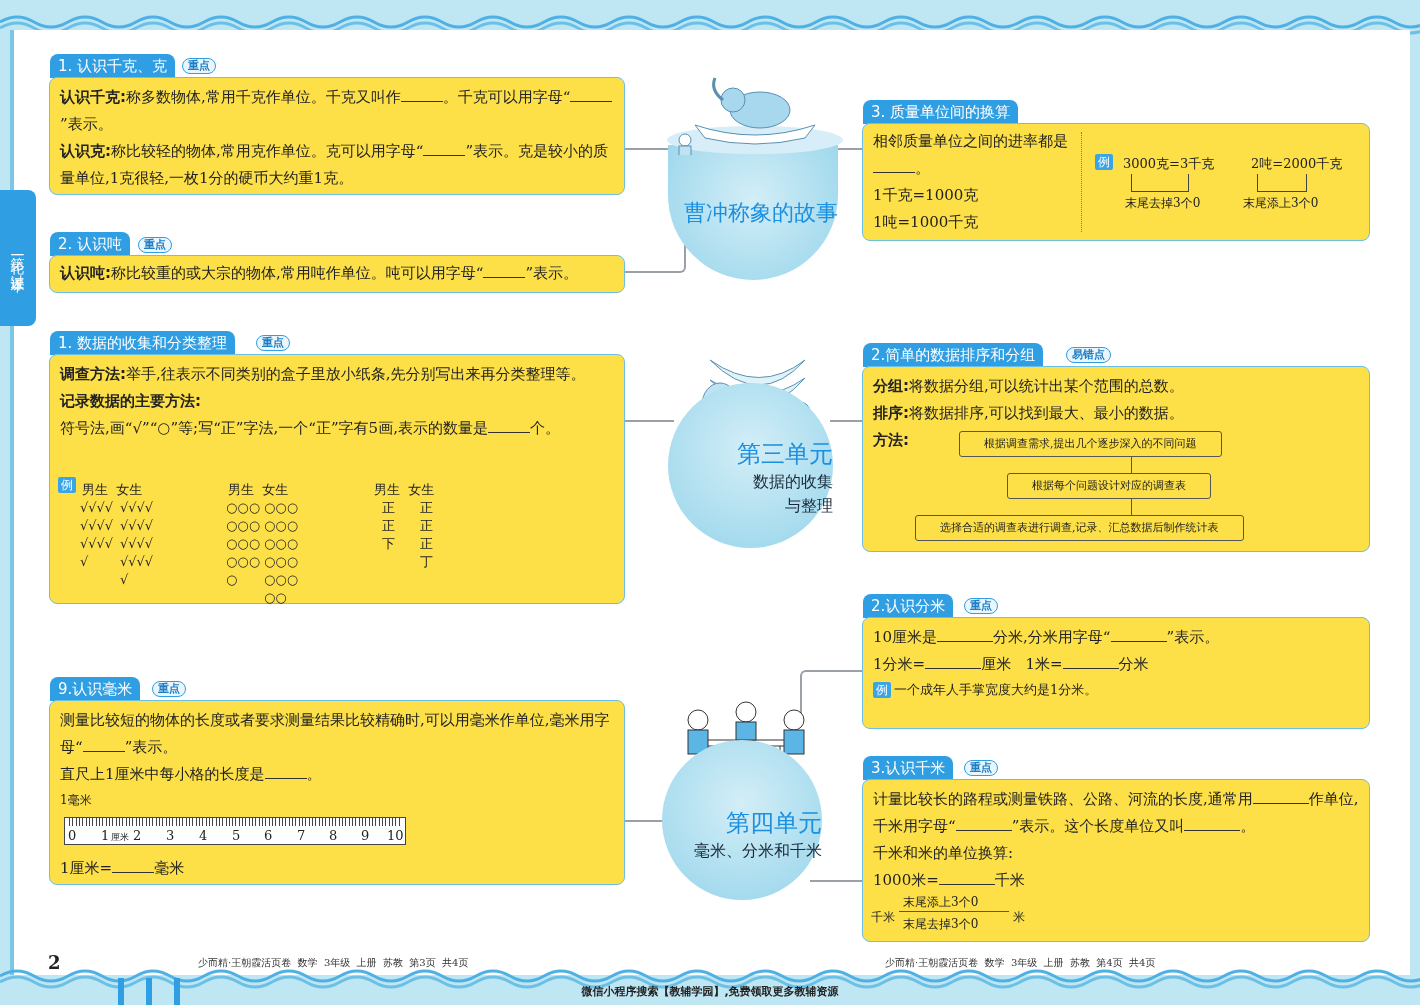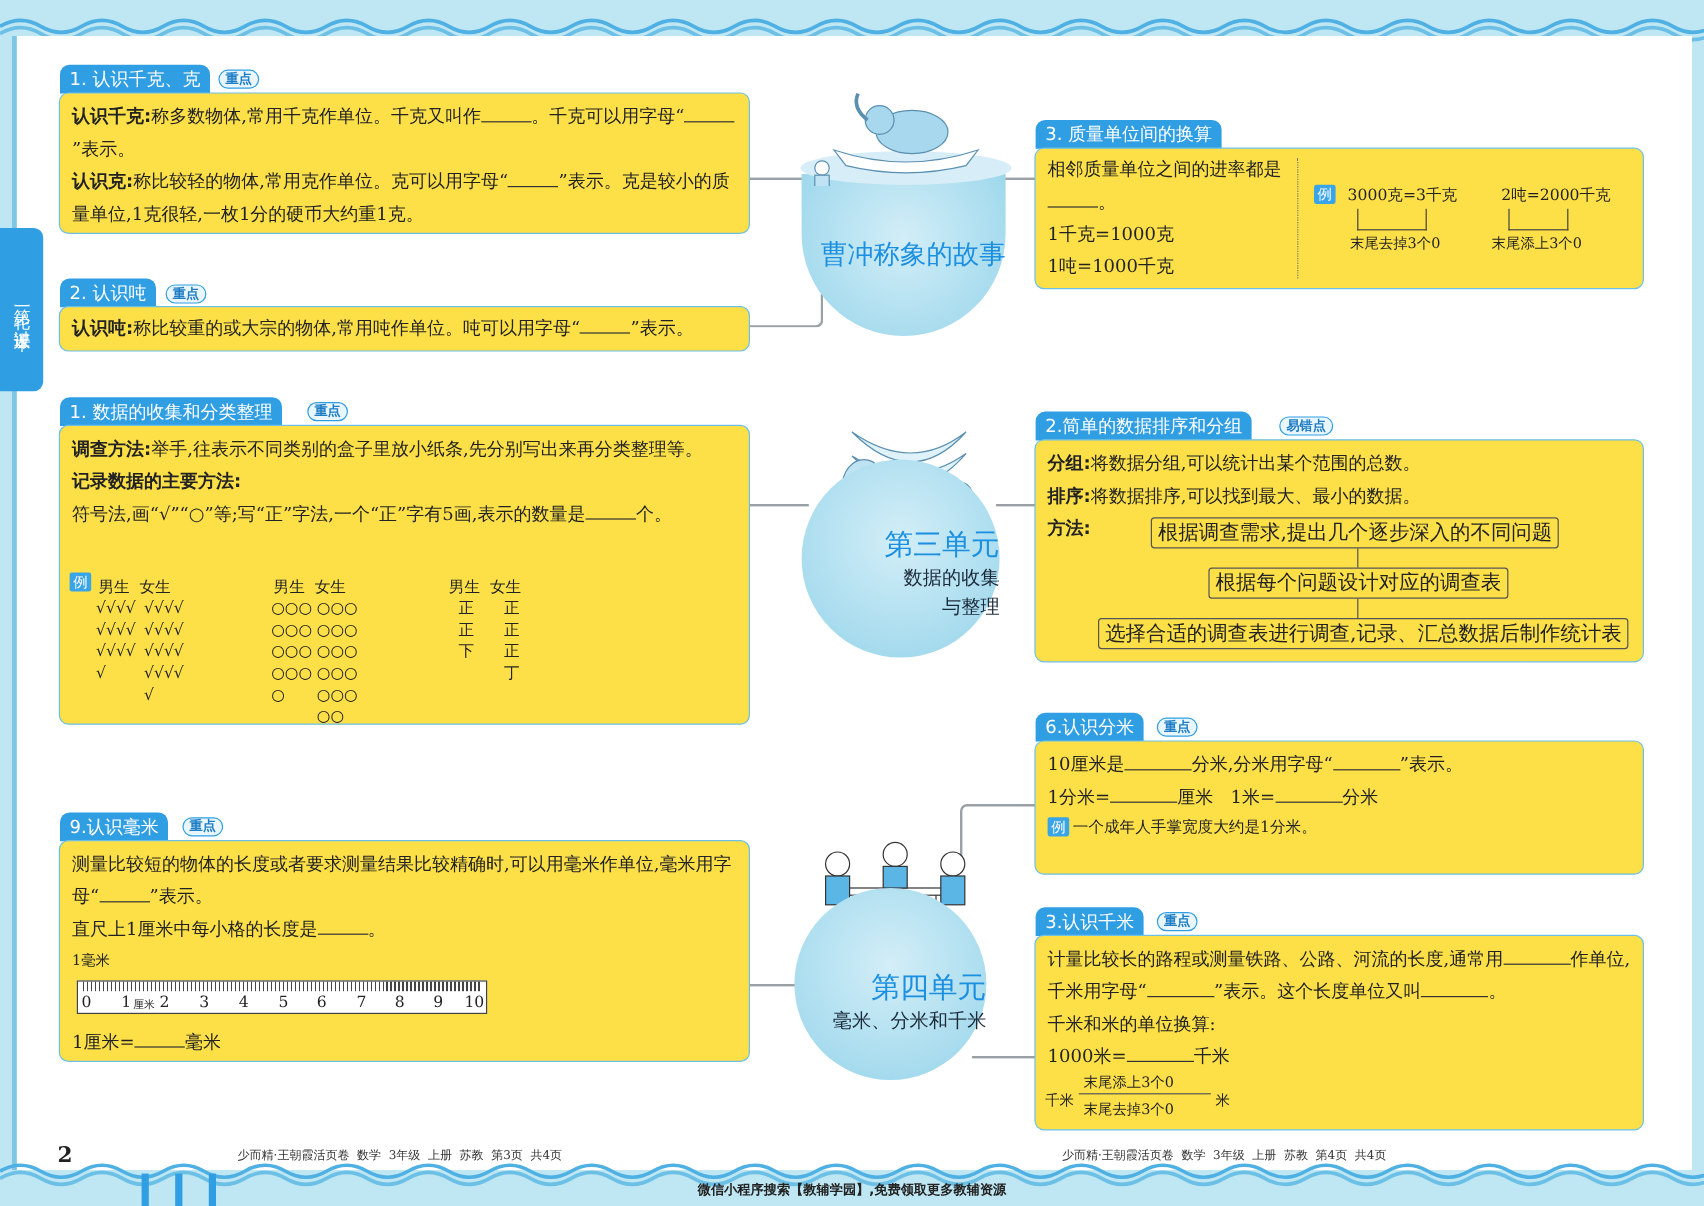--- a/index.html
+++ b/index.html
@@ -52,21 +52,21 @@
   }
   .circle {
     position: absolute; border-radius: 50%;
     background: radial-gradient(circle at 50% 40%, #d3eef7 0%, #a8dcee 70%, #94d3ea 100%);
     display: flex; flex-direction: column; align-items: flex-end; justify-content: center;
     font-family: "DejaVu Sans", sans-serif; font-weight: normal;
   }
   .circle .big { color: #1b8fe0; font-size: 24px; line-height: 32px; }
   .circle .small { color: #1a2a3a; font-size: 16px; line-height: 24px; }
   .conn { position: absolute; border-color: #9aa0a6; border-style: solid; border-width: 0; }
-  .flowbox { border: 1px solid #555; border-radius: 3px; padding: 0 5px; display: inline-block; line-height: 24px; font-size: 17px; text-align: right; }
+  .flowbox { border: 1px solid #555; border-radius: 3px; padding: 0 24px; display: inline-block; line-height: 24px; font-size: 11px; text-align: right; }
   .tally-col { position: absolute; font-size: 13px; line-height: 18px; white-space: pre; }
   .footer-text { position: absolute; font-size: 10px; color: #333; font-family: "DejaVu Serif", serif; }
   .pagenum { position: absolute; left: 48px; top: 952px; font-size: 18px; font-weight: bold; }
   .notice { position: absolute; left: 0; width: 1420px; top: 984px; text-align: center; font-family: "DejaVu Sans", sans-serif; font-size: 11px; font-weight: bold; color: #222; }
   .bars { position: absolute; top: 978px; height: 27px; width: 6px; background: #2f9ee3; }
   .ruler { position: absolute; left: 64px; top: 817px; width: 342px; height: 28px; border: 1px solid #444; background: #fff; }
   .ruler .num { position: absolute; top: 10px; font-size: 13px; }
   .ruler .ticks { position: absolute; left: 4px; right: 4px; top: 0; height: 8px;
     background: repeating-linear-gradient(90deg, #444 0 1px, transparent 1px 3.33px); }
 </style>
@@ -245,21 +245,21 @@
   <span class="num" style="left:101px;">3</span>
   <span class="num" style="left:134px;">4</span>
   <span class="num" style="left:167px;">5</span>
   <span class="num" style="left:199px;">6</span>
   <span class="num" style="left:232px;">7</span>
   <span class="num" style="left:264px;">8</span>
   <span class="num" style="left:296px;">9</span>
   <span class="num" style="left:322px;">10</span>
 </div>
 
-<div class="tab" style="left:863px;top:594px;">6.认识分米</div>
+<div class="tab" style="left:863px;top:594px;">2.认识分米</div>
 <div class="badge" style="left:964px;top:598px;">重点</div>
 <div class="card" style="left:862px;top:617px;width:508px;height:112px;">
   <div><span>10厘米是</span><span class="blank w"></span><span>分米,分米用字母“</span><span class="blank w"></span><span>”表示。</span></div>
   <div><span>1分米=</span><span class="blank w"></span><span style="white-space:pre">厘米   1米=</span><span class="blank w"></span><span>分米</span></div>
   <div style="font-size:13px;line-height:24px;"><span class="eg">例</span><span>一个成年人手掌宽度大约是1分米。</span></div>
 </div>
 
 <div class="tab" style="left:863px;top:756px;">3.认识千米</div>
 <div class="badge" style="left:964px;top:760px;">重点</div>
 <div class="card" style="left:862px;top:779px;width:508px;height:163px;">

